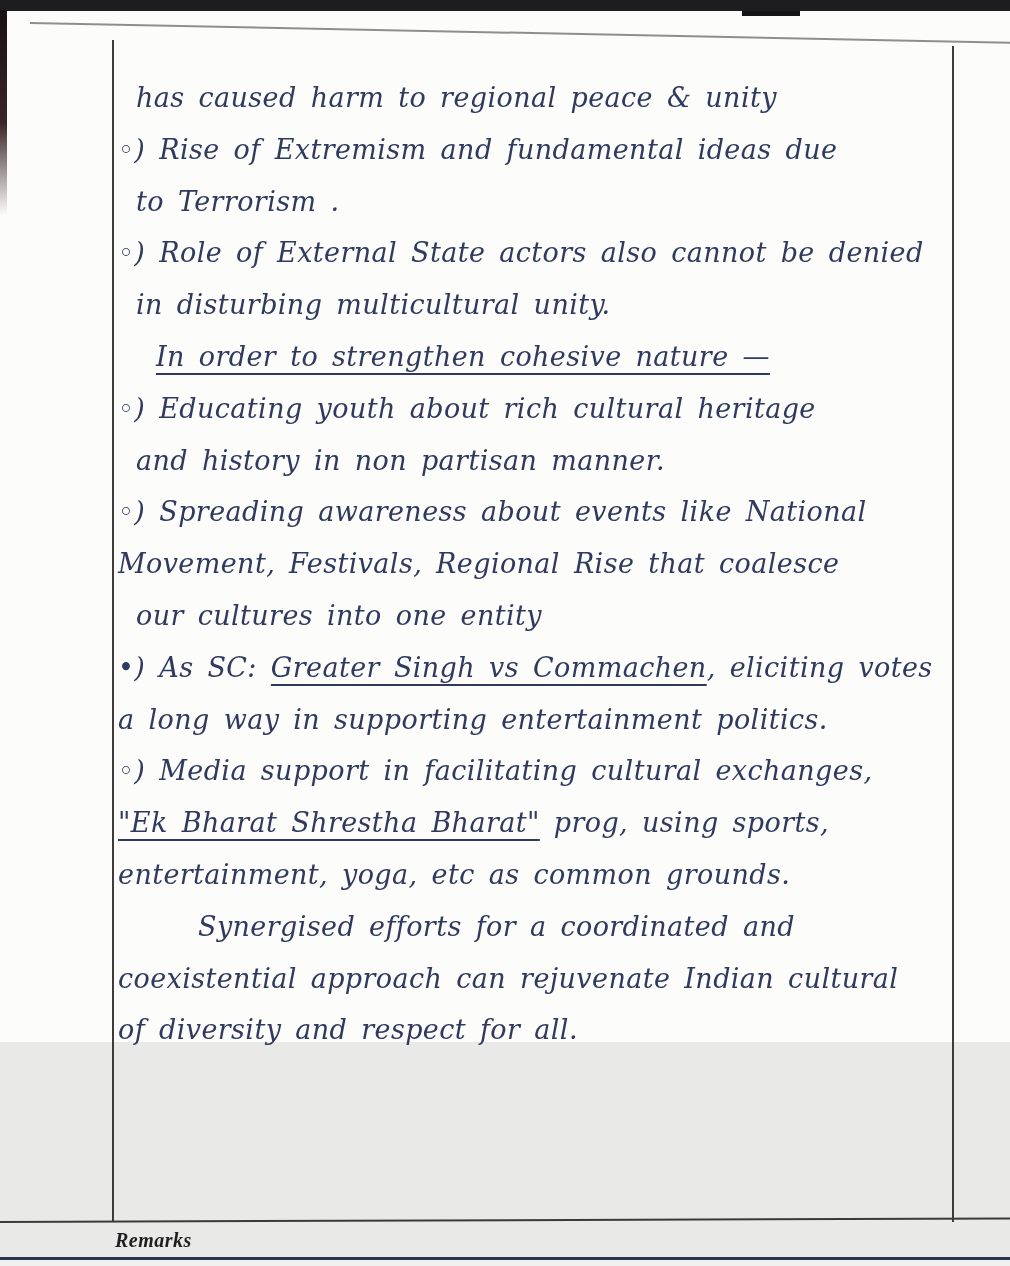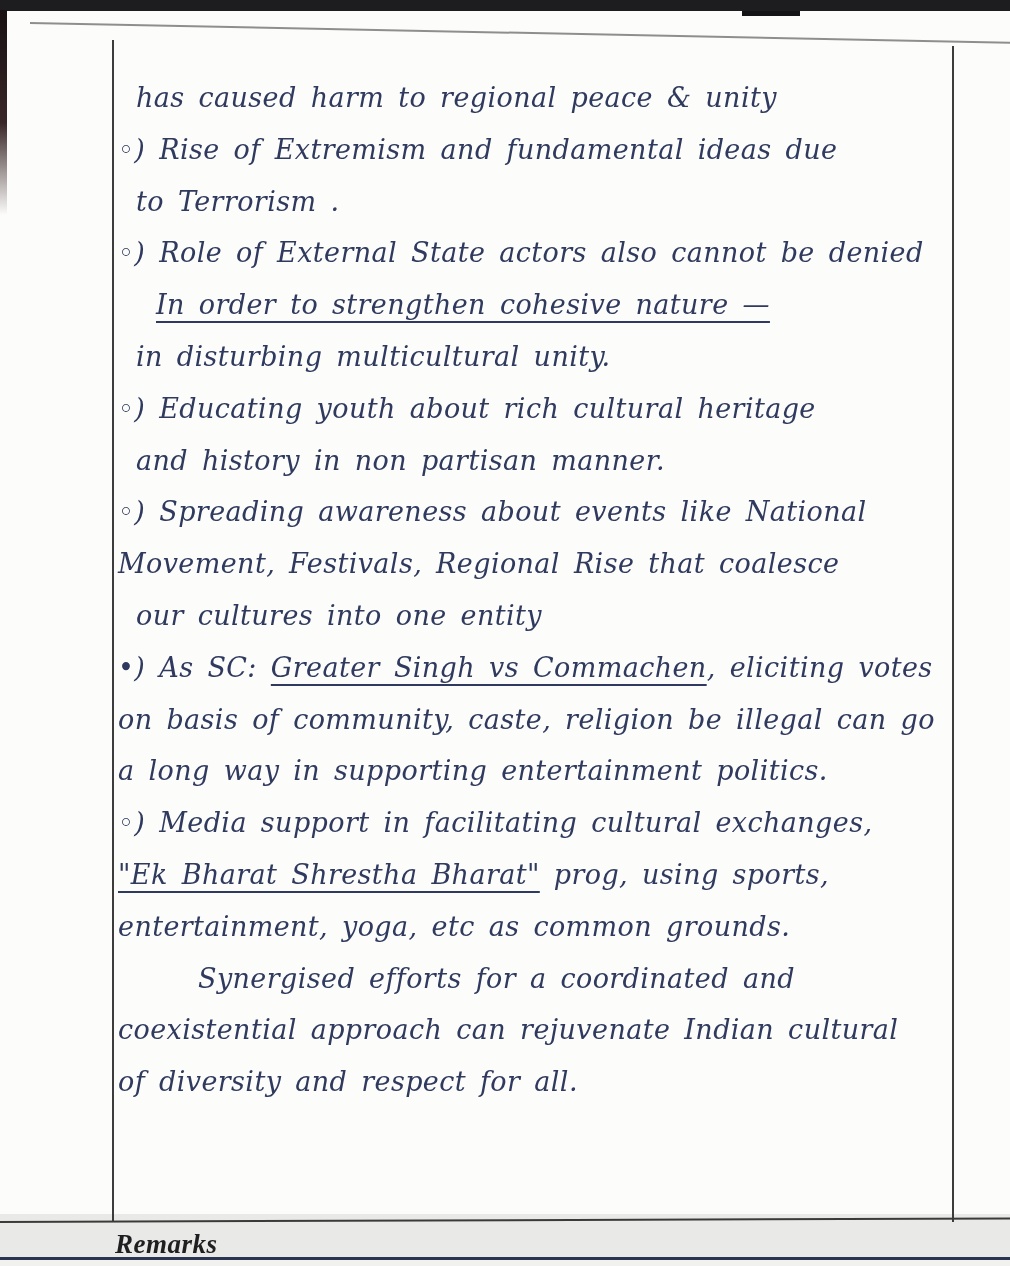--- a/index.html
+++ b/index.html
@@ -3,21 +3,21 @@
 <meta charset="utf-8">
 <style>
   html, body {
     margin: 0; padding: 0;
     width: 1010px; height: 1266px;
     overflow: hidden;
     background: #e9e9e7;
   }
   .page {
     position: relative;
-    width: 1010px; height: 1214px;
+    width: 1010px; height: 1042px;
     background: #fcfcfa;
     font-family: "DejaVu Serif", serif;
   }
   
   .top-strip {
     position: absolute; left: 0; top: 0;
     width: 100%; height: 11px;
     background: #1d1d1f;
   }
   .top-strip-tab {
@@ -80,21 +80,21 @@
     width: 1010px; height: 2px;
     background: #3a3a3a;
     transform: rotate(-0.2deg);
     transform-origin: left center;
   }
   .remarks-label {
     position: absolute; left: 115px; top: 1229px;
     font-family: "Liberation Serif", "DejaVu Serif", serif;
     font-style: italic;
     font-weight: bold;
-    font-size: 27px;
+    font-size: 20px;
     color: #1f1f22;
     letter-spacing: 0.5px;
   }
   
   .bottom-line {
     position: absolute; left: 0; top: 1257px;
     width: 100%; height: 3px;
     background: #2c3550;
   }
   .bottom-pad {
@@ -113,29 +113,28 @@
   <div class="top-hairline"></div>
 
   <div class="margin-line-left"></div>
   <div class="margin-line-right"></div>
 
   <div class="hw-lines">
       <div class="hw-line ind-1"><span>has caused harm to regional peace &amp; unity</span></div>
       <div class="hw-line ind-0"><span>◦) Rise of Extremism and fundamental ideas due</span></div>
       <div class="hw-line ind-1"><span>to Terrorism .</span></div>
       <div class="hw-line ind-0"><span>◦) Role of External State actors also cannot be denied</span></div>
+      <div class="hw-line ind-1"><span>in disturbing multicultural unity.</span></div>
       <div class="hw-line ind-2"><span class="u">In order to strengthen cohesive nature —</span></div>
-      <div class="hw-line ind-1"><span>in disturbing multicultural unity.</span></div>
       <div class="hw-line ind-0"><span>◦) Educating youth about rich cultural heritage</span></div>
       <div class="hw-line ind-1"><span>and history in non partisan manner.</span></div>
       <div class="hw-line ind-0"><span>◦) Spreading awareness about events like National</span></div>
       <div class="hw-line ind-0"><span>Movement, Festivals, Regional Rise that coalesce</span></div>
       <div class="hw-line ind-1"><span>our cultures into one entity</span></div>
       <div class="hw-line ind-0"><span>•) As SC: </span><span class="u">Greater Singh vs Commachen</span><span>, eliciting votes</span></div>
-      <div class="hw-line ind-0"><span>on basis of community, caste, religion be illegal can go</span></div>
       <div class="hw-line ind-0"><span>a long way in supporting entertainment politics.</span></div>
       <div class="hw-line ind-0"><span>◦) Media support in facilitating cultural exchanges,</span></div>
       <div class="hw-line ind-0"><span class="u">"Ek Bharat Shrestha Bharat"</span><span> prog, using sports,</span></div>
       <div class="hw-line ind-0"><span>entertainment, yoga, etc as common grounds.</span></div>
       <div class="hw-line ind-3"><span>Synergised efforts for a coordinated and</span></div>
       <div class="hw-line ind-0"><span>coexistential approach can rejuvenate Indian cultural</span></div>
       <div class="hw-line ind-0"><span>of diversity and respect for all.</span></div>
     </div>
 
   <div class="remarks-divider"></div>

